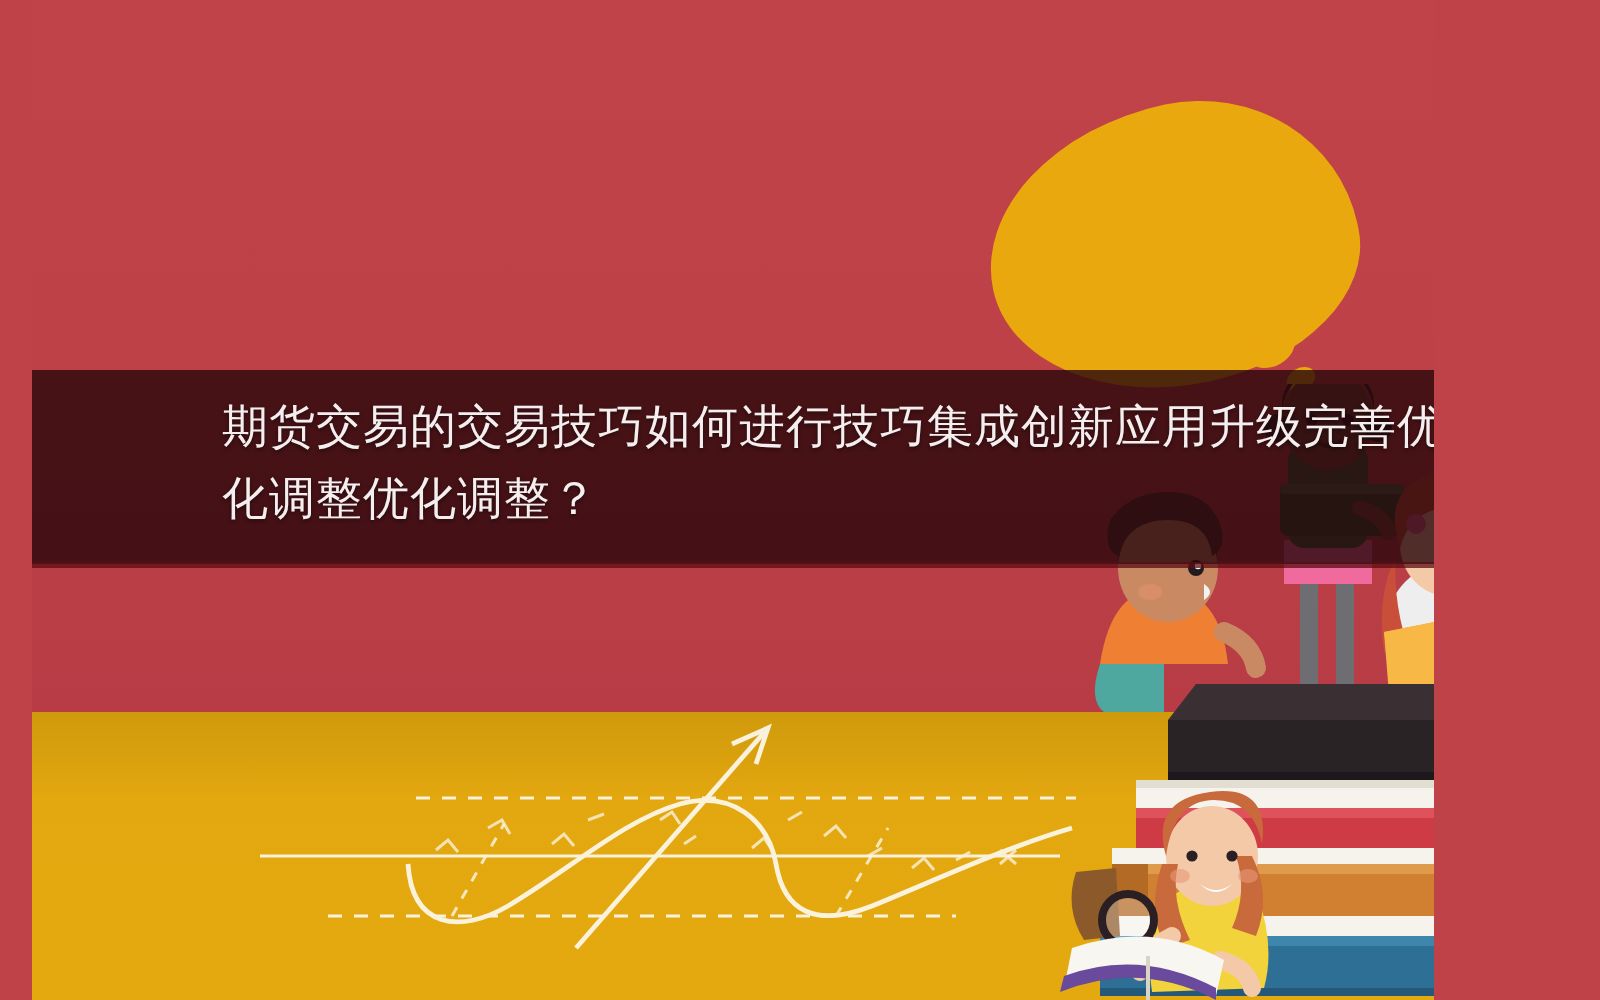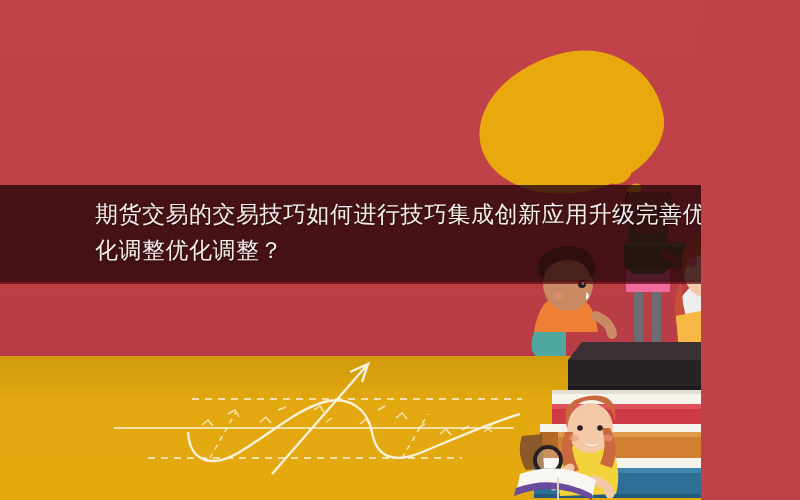--- a/index.html
+++ b/index.html
@@ -1,21 +1,21 @@
 <!DOCTYPE html>
 <html><head>
 <meta charset="utf-8">
 <style>
   html,body{margin:0;padding:0;}
   body{
     width:800px;height:500px;overflow:hidden;
     font-family:"DejaVu Sans","Liberation Sans",sans-serif;
     background:#be4248;
   }
-  #stage{position:relative;width:701px;height:500px;overflow:hidden;background:#be4248;}
+  #stage{position:relative;width:701px;height:500px;overflow:hidden;background:#be4248;margin-left:16px;}
 
   
   .bg-red{
     position:absolute;left:0;top:0;width:800px;height:356px;
     background:linear-gradient(180deg,#bf4349 0%,#bd4147 55%,#b83c45 100%);
   }
   .bg-yellow{
     position:absolute;left:0;top:356px;width:800px;height:144px;
     background:linear-gradient(180deg,#cf9a0c 0%,#e3a70f 30%,#e5a910 100%);
   }

